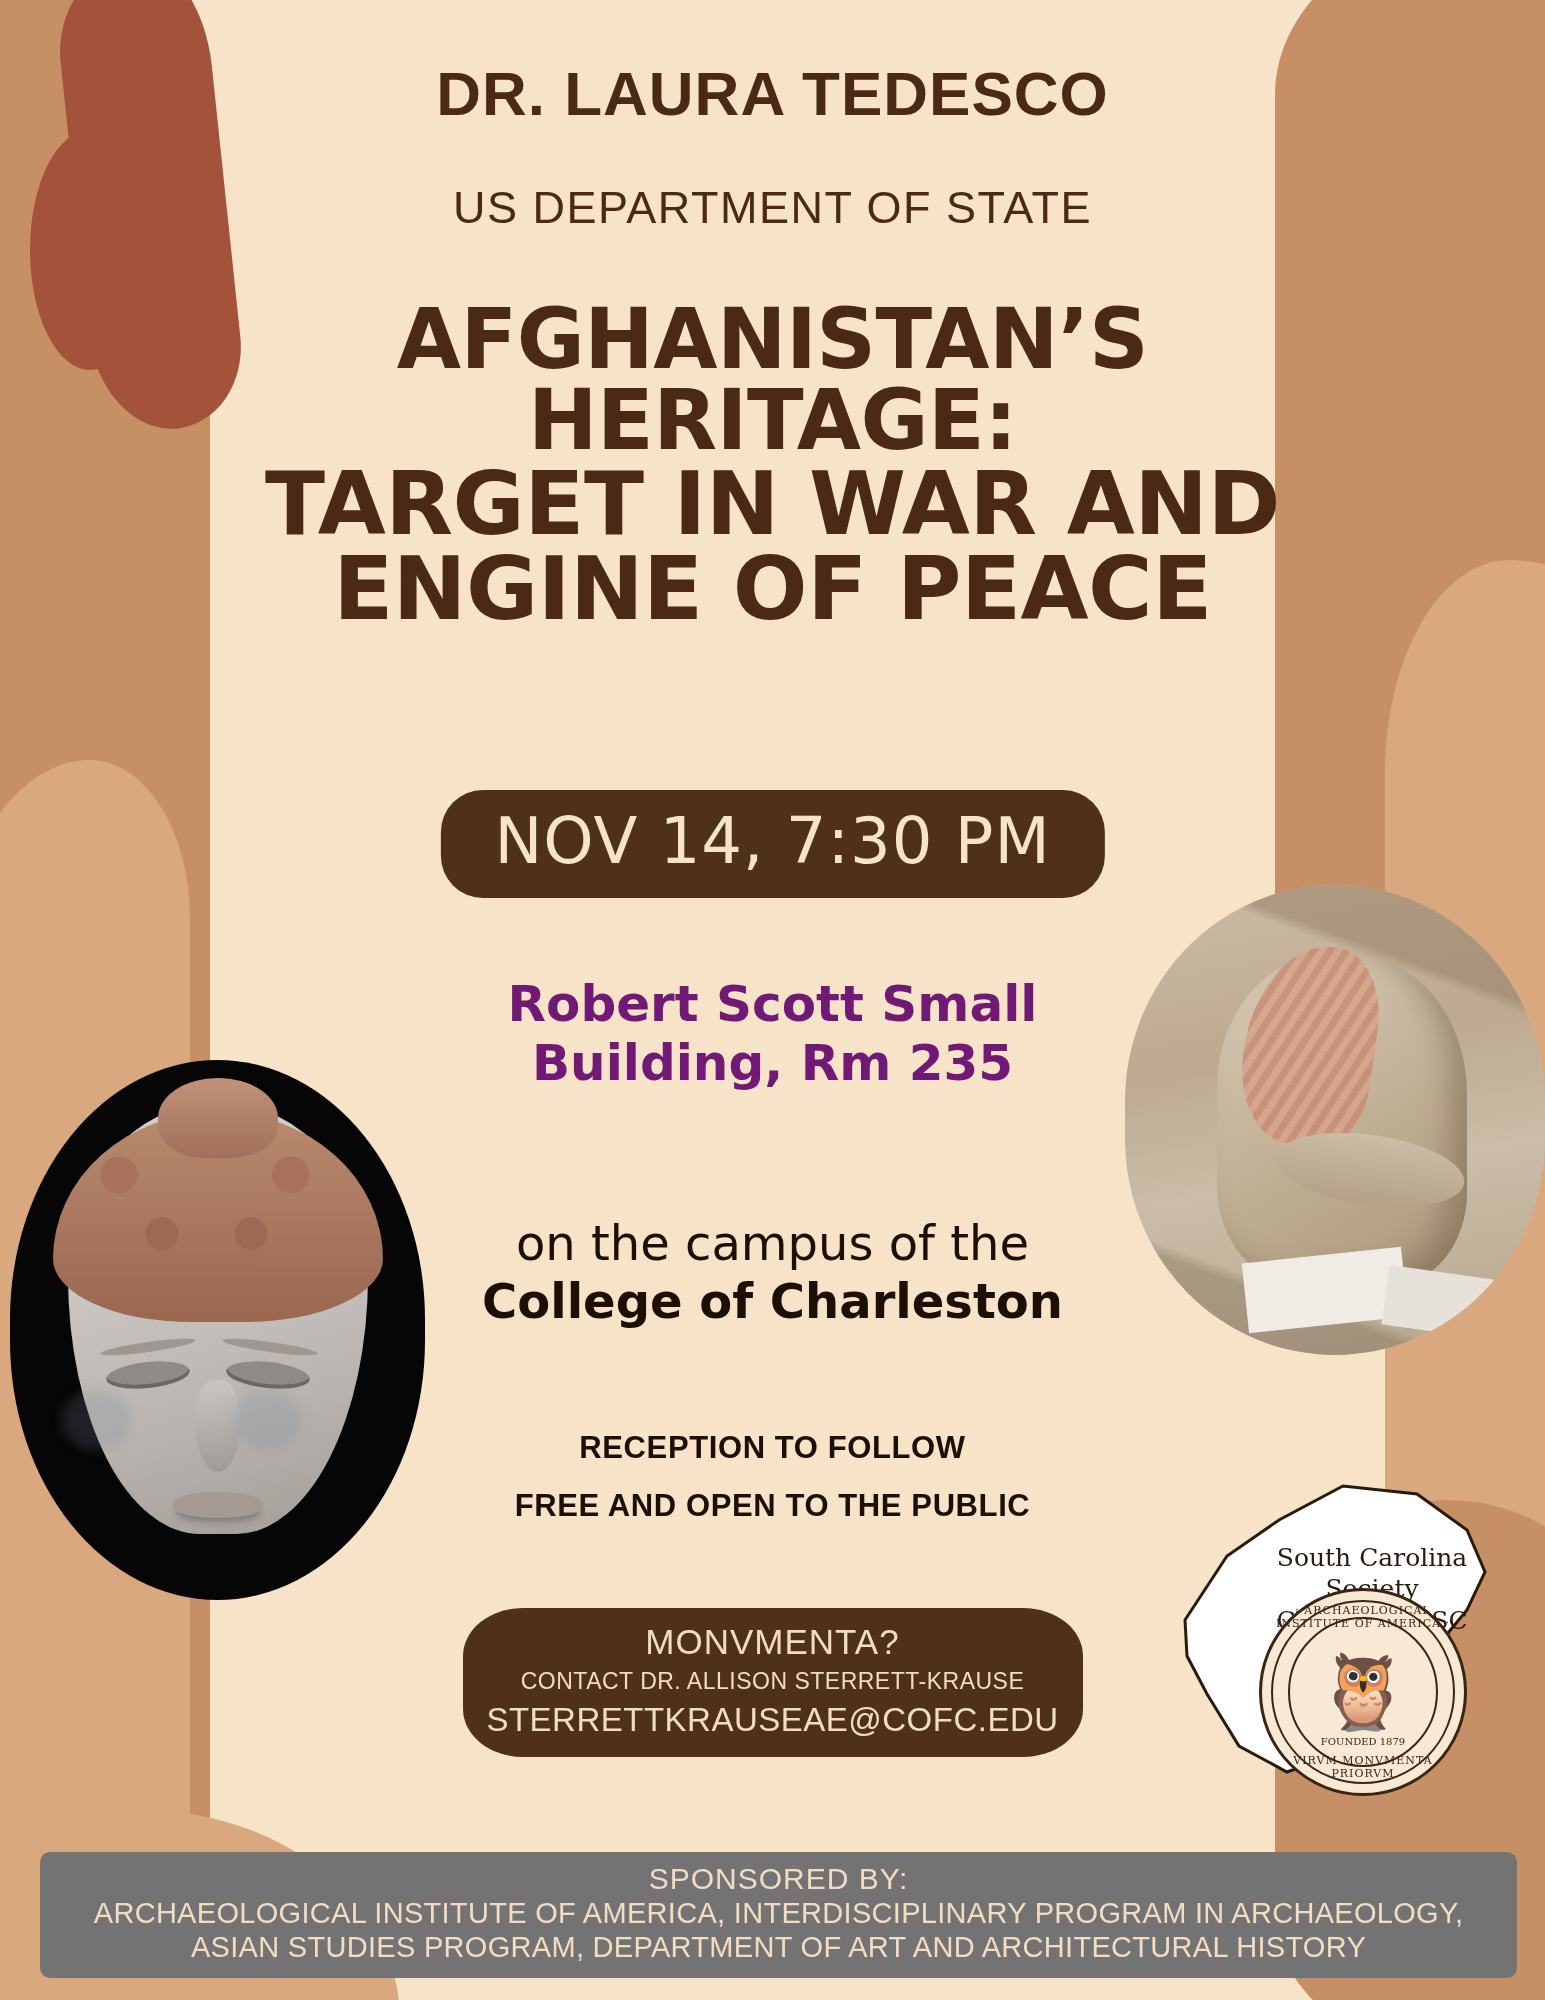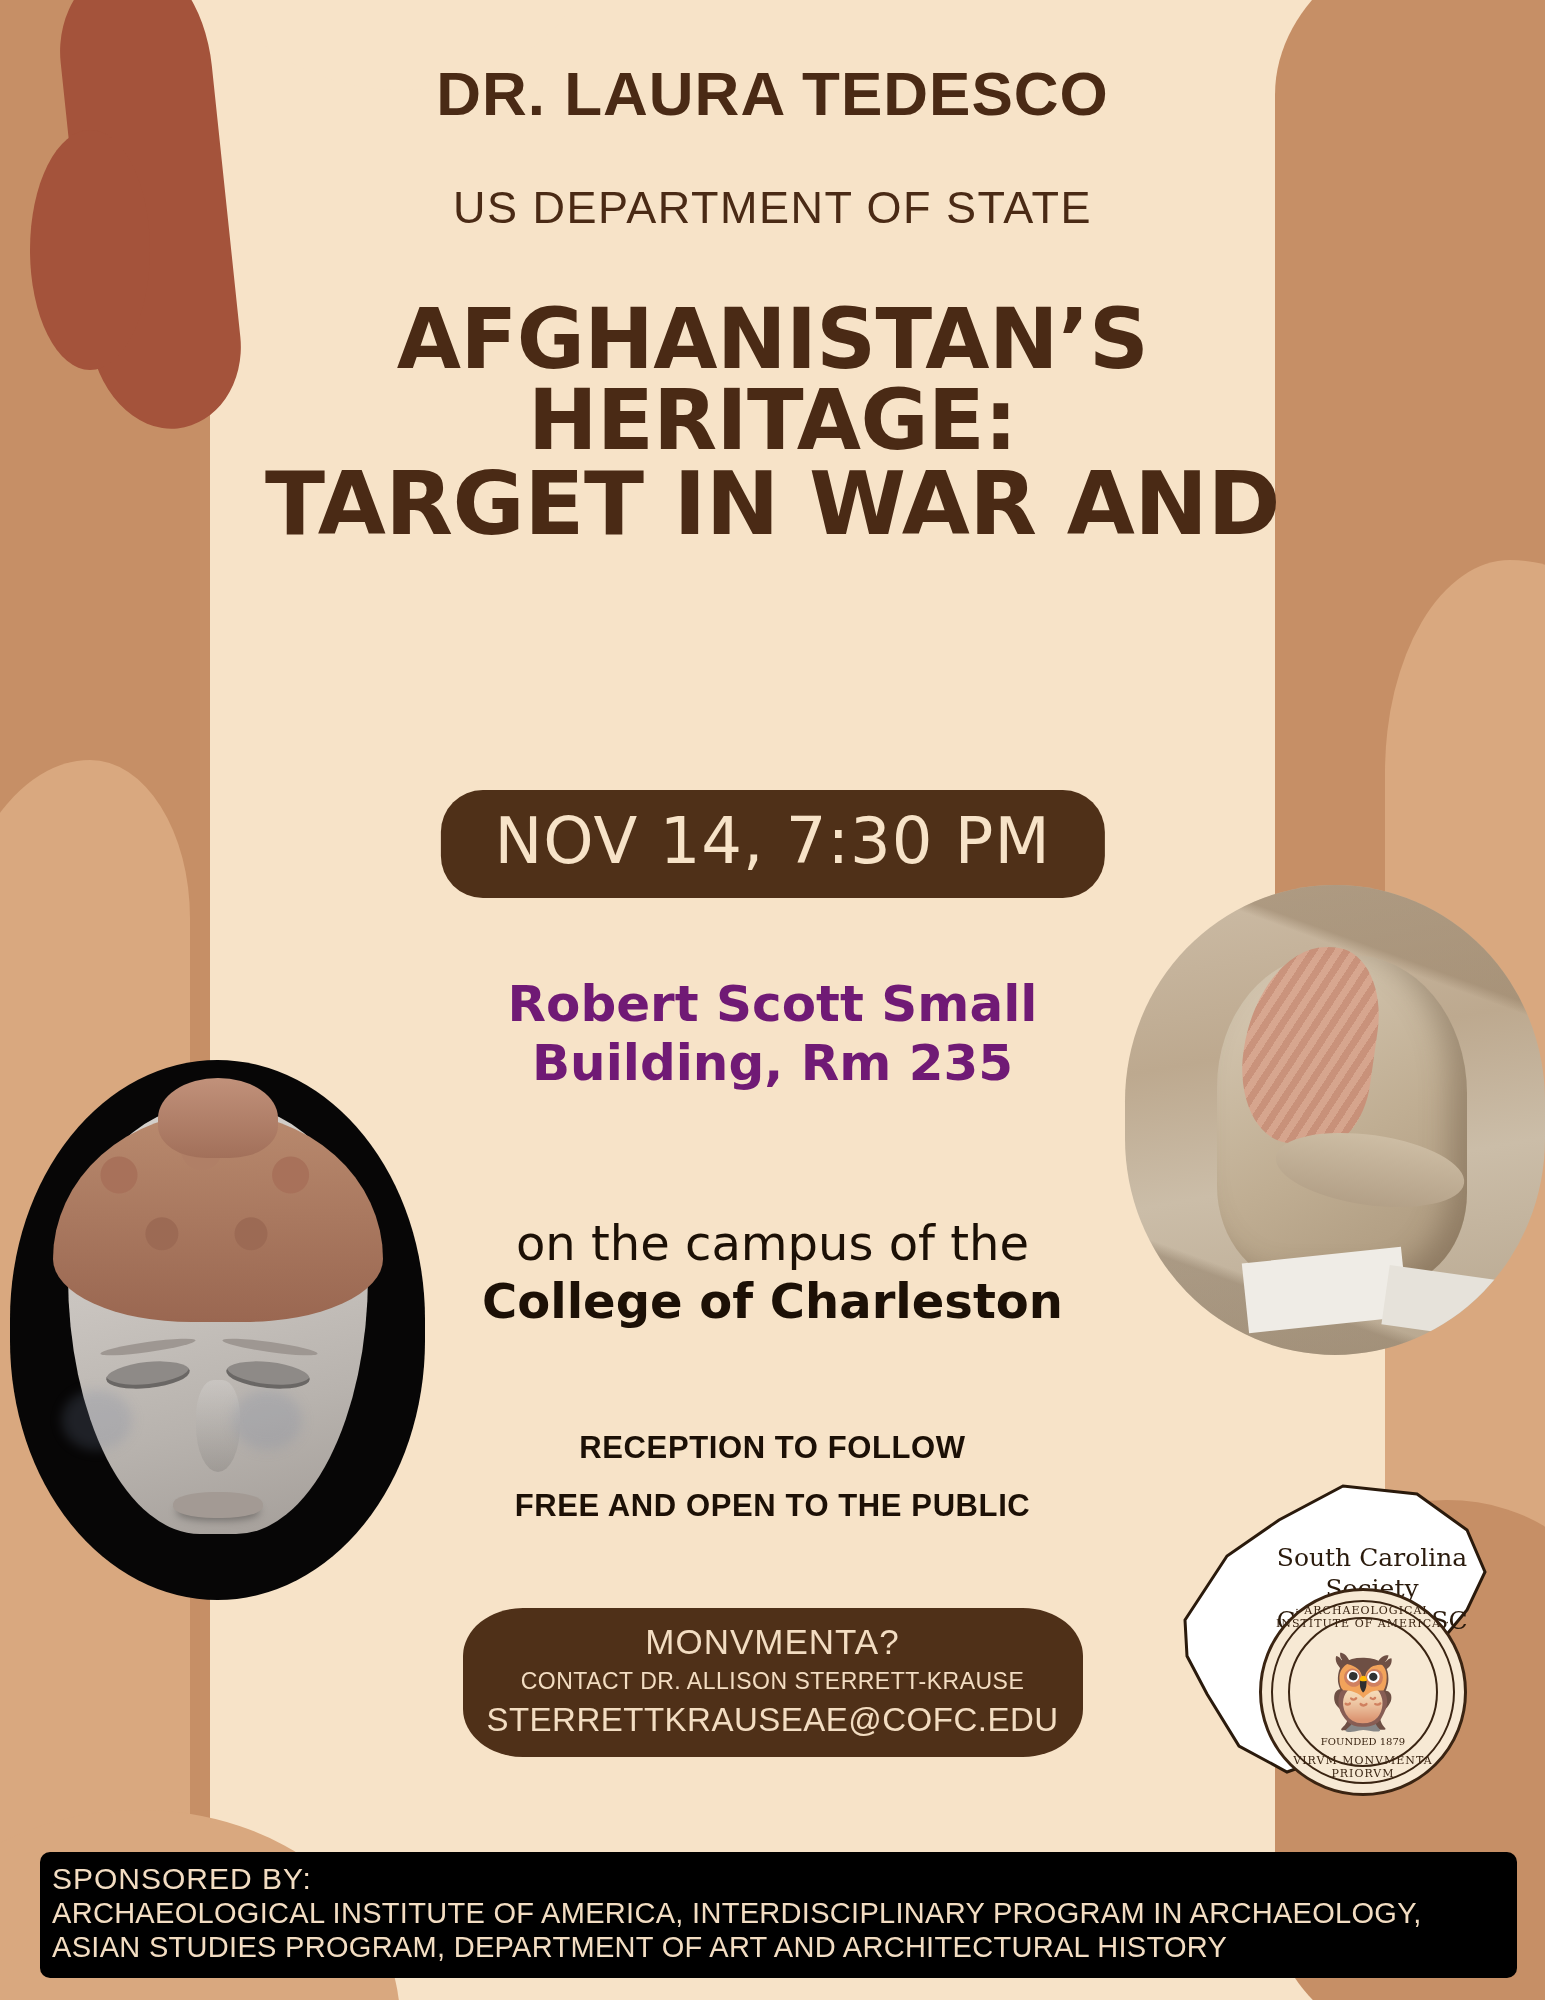--- a/index.html
+++ b/index.html
@@ -182,24 +182,24 @@
     text-align: center;
   }
   .questions .q1 { font-size: 35px; letter-spacing: 1px; margin-bottom: 6px; }
   .questions .q2 { font-size: 23px; letter-spacing: 0.5px; margin-bottom: 6px; }
   .questions .q3 { font-size: 33px; letter-spacing: 0.5px; }
 
   .sponsor {
     position: absolute;
     left: 40px; right: 28px;
     bottom: 22px;
-    background: #000000;
+    background: #737373;
     color: #f3ddc2;
     border-radius: 10px;
-    text-align: left;
+    text-align: center;
     padding: 10px 12px 14px;
   }
   .sponsor .s1 { font-size: 30px; letter-spacing: 1px; }
   .sponsor .s2 { font-size: 29px; line-height: 1.18; letter-spacing: 0.3px; }
 
   
   .photo {
     position: absolute;
     overflow: hidden;
   }
@@ -417,20 +417,21 @@
 
   <div class="content">
 
     <div class="speaker">DR. LAURA TEDESCO</div>
     <div class="affiliation">US DEPARTMENT OF STATE</div>
 
     <div class="title">
       <span class="line">AFGHANISTAN’S</span>
       <span class="line">HERITAGE:</span>
       <span class="line big">TARGET IN WAR AND</span>
+      <span class="line big">ENGINE OF PEACE</span>
     </div>
 
     <div class="datepill">NOV 14, 7:30 PM</div>
 
     <div class="venue">
       <div>Robert Scott Small</div>
       <div>Building, Rm 235</div>
     </div>
 
     <div class="campus">

